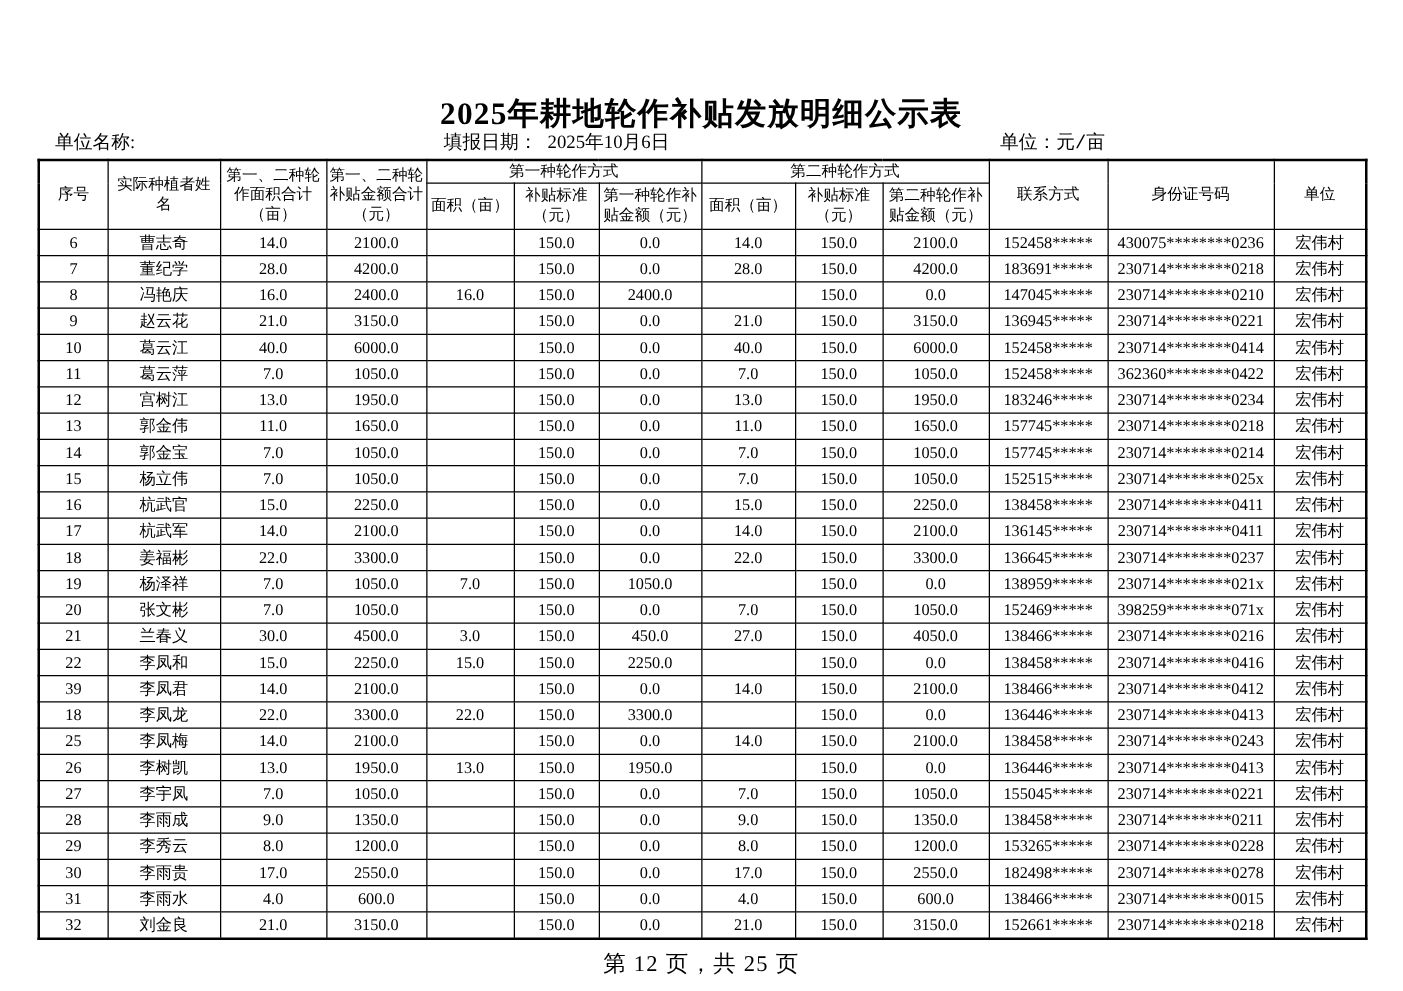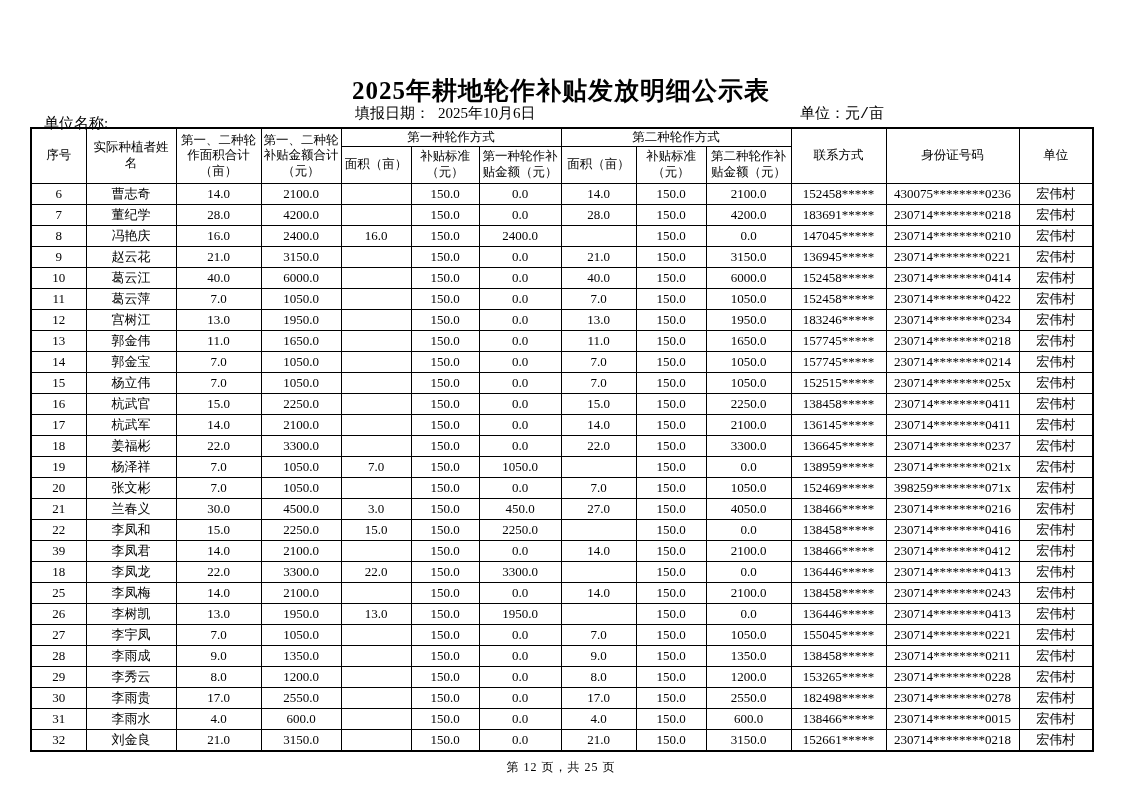--- a/index.html
+++ b/index.html
@@ -23,21 +23,21 @@
     letter-spacing: 1px;
   }
   .info-row {
     position: absolute;
     top: 104px;
     left: 30px;
     width: 1062px;
     height: 22px;
     font-size: 15px;
   }
-  .info-unit-name { position: absolute; left: 14px; top: 0; margin-top: 10px; }
+  .info-unit-name { position: absolute; left: 14px; top: 0; }
   .info-date-label { position: absolute; left: 325px; top: 0; }
   .info-date-value { position: absolute; left: 408px; top: 0; }
   .info-unit { position: absolute; left: 770px; top: 0; font-family: Liberation Mono, monospace; }
   table.main {
     position: absolute;
     top: 127px;
     left: 30px;
     width: 1062px;
     border-collapse: collapse;
     table-layout: fixed;
@@ -55,21 +55,21 @@
   }
   thead tr.group-row th { height: 17px; font-size: 12.5px; }
   thead tr.sub-row th { height: 36px; font-size: 12.5px; }
   tbody td { height: 20px; }
   .footer {
     position: absolute;
     top: 759px;
     left: 0;
     width: 100%;
     text-align: center;
-    font-size: 12px;
+    font-size: 18px;
     letter-spacing: 1px;
   }
 </style>
 </head>
 <body>
 
 <div class="title">2025年耕地轮作补贴发放明细公示表</div>
 
 <div class="info-row">
   <span class="info-unit-name">单位名称:</span>
@@ -196,21 +196,21 @@
         <td>葛云萍</td>
         <td>7.0</td>
         <td>1050.0</td>
         <td></td>
         <td>150.0</td>
         <td>0.0</td>
         <td>7.0</td>
         <td>150.0</td>
         <td>1050.0</td>
         <td>152458*****</td>
-        <td>230714********0422</td>
+        <td>362360********0422</td>
         <td>宏伟村</td>
       </tr>
       <tr>
         <td>12</td>
         <td>宫树江</td>
         <td>13.0</td>
         <td>1950.0</td>
         <td></td>
         <td>150.0</td>
         <td>0.0</td>

